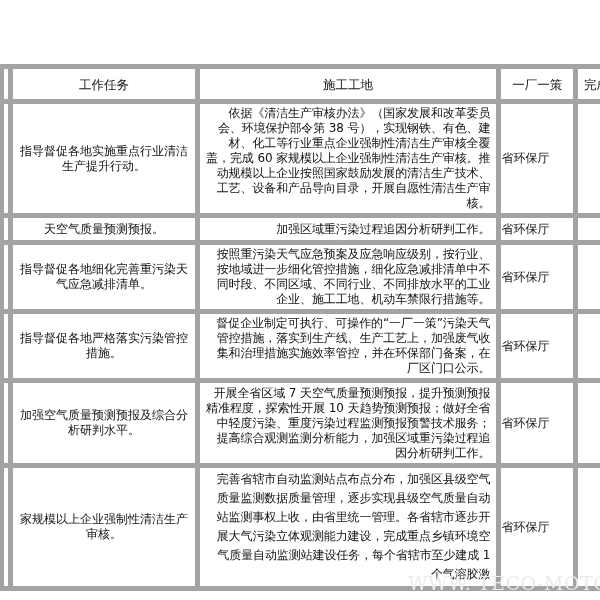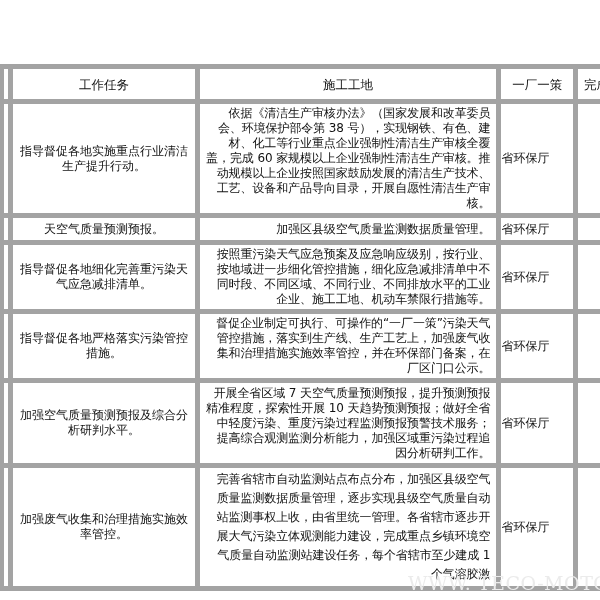--- a/index.html
+++ b/index.html
@@ -46,21 +46,21 @@
     <td></td>
     <td class="task">指导督促各地实施重点行业清洁生产提升行动。</td>
     <td class="std">依据《清洁生产审核办法》（国家发展和改革委员会、环境保护部令第 38 号），实现钢铁、有色、建材、化工等行业重点企业强制性清洁生产审核全覆盖，完成 60 家规模以上企业强制性清洁生产审核。推动规模以上企业按照国家鼓励发展的清洁生产技术、工艺、设备和产品导向目录，开展自愿性清洁生产审核。</td>
     <td class="unit">省环保厅</td>
     <td class="done">全</td>
   </tr>
 
   <tr style="height:27px;">
     <td></td>
     <td class="task">天空气质量预测预报。</td>
-    <td class="std">加强区县级空气质量监测数据质量管理。</td>
+    <td class="std">加强区域重污染过程追因分析研判工作。</td>
     <td class="unit">省环保厅</td>
     <td class="done">全</td>
   </tr>
 
   <tr style="height:68px;">
     <td></td>
     <td class="task">指导督促各地细化完善重污染天气应急减排清单。</td>
     <td class="std">按照重污染天气应急预案及应急响应级别，按行业、按地域进一步细化管控措施，细化应急减排清单中不同时段、不同区域、不同行业、不同排放水平的工业企业、施工工地、机动车禁限行措施等。</td>
     <td class="unit">省环保厅</td>
     <td class="done" style="white-space:pre-line;padding-left:12px;line-height:19px;">2018
@@ -79,21 +79,21 @@
   <tr style="height:85px;">
     <td></td>
     <td class="task">加强空气质量预测预报及综合分析研判水平。</td>
     <td class="std">开展全省区域 7 天空气质量预测预报，提升预测预报精准程度，探索性开展 10 天趋势预测预报；做好全省中轻度污染、重度污染过程监测预报预警技术服务；提高综合观测监测分析能力，加强区域重污染过程追因分析研判工作。</td>
     <td class="unit">省环保厅</td>
     <td class="done">全</td>
   </tr>
 
   <tr style="height:101px;">
     <td></td>
-    <td class="task">加强废气收集和治理措施实施效率管控。</td>
+    <td class="task">家规模以上企业强制性清洁生产审核。</td>
     <td class="std" style="line-height:19px;margin-top:35px;">完善省辖市自动监测站点布点分布，加强区县级空气质量监测数据质量管理，逐步实现县级空气质量自动站监测事权上收，由省里统一管理。各省辖市逐步开展大气污染立体观测能力建设，完成重点乡镇环境空气质量自动监测站建设任务，每个省辖市至少建成 1 个气溶胶激</td>
     <td class="unit">省环保厅</td>
     <td class="done" style="white-space:pre-line;padding-left:10px;line-height:15px;">201
 10
 前</td>
   </tr>
 </tbody>
   </table>
 
 <div class="watermark">WWW. TECO-MOTORS. COM</div>

